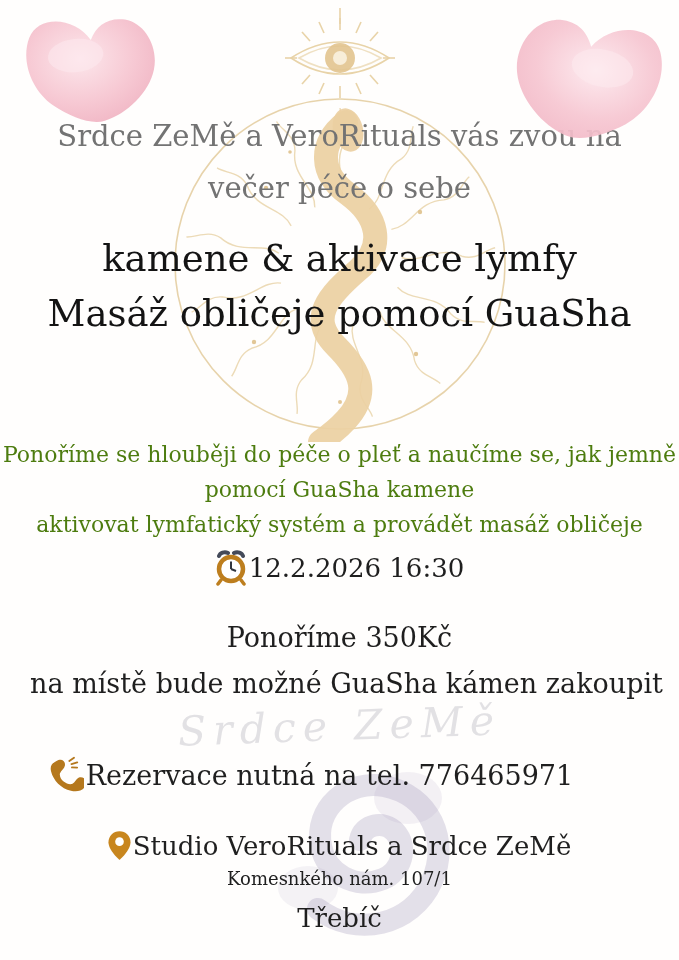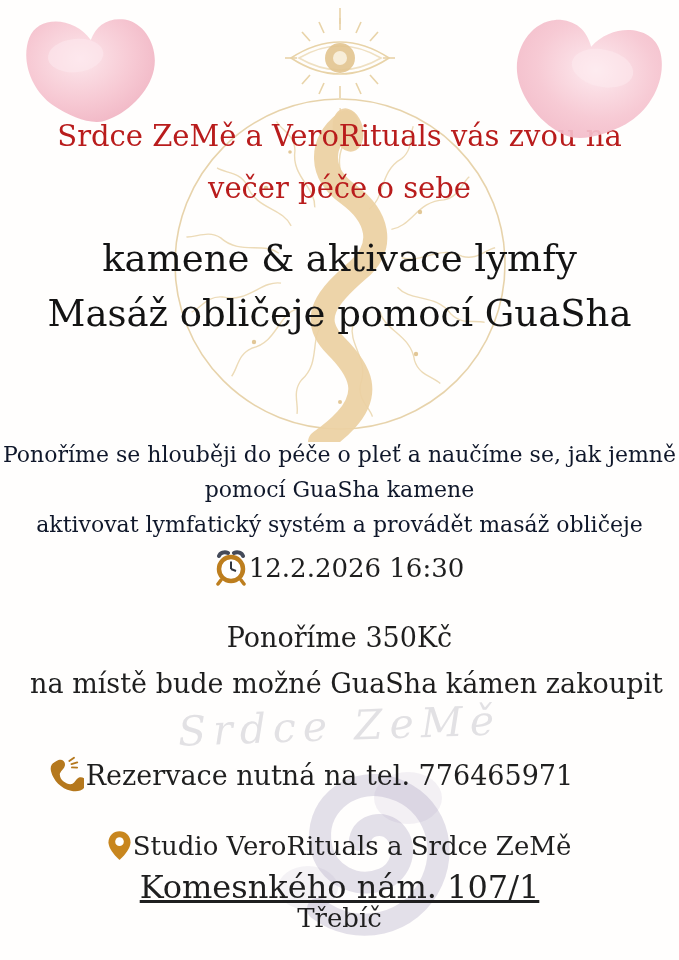--- a/index.html
+++ b/index.html
@@ -15,30 +15,30 @@
   #sun-serpent{left:170px;top:92px;}
   #mystic-eye{left:283px;top:8px;}
   #stone-left{left:24px;top:12px;}
   #stone-right{left:506px;top:12px;}
   #spiral-watermark{left:238px;top:728px;}
   .script-watermark{
     top:702px;font-size:41px;font-style:italic;color:#dedde0;opacity:.85;
     letter-spacing:7px;transform:rotate(-2deg);
   }
   
-  .invite{top:110px;font-size:29px;line-height:52px;color:#b91c1c;}
+  .invite{top:110px;font-size:29px;line-height:52px;color:#737373;}
   .main-title{top:231px;font-size:37px;line-height:55px;color:#141414;}
-  .description{top:437px;font-size:22px;line-height:35px;color:#0f172a;}
+  .description{top:437px;font-size:22px;line-height:35px;color:#4d7c0f;}
   .row{display:flex;align-items:center;justify-content:center;gap:2px;text-align:right;}
   .date-row{top:550px;width:679px;font-size:26px;}
   .price{top:622px;font-size:27px;}
   .note{top:668px;font-size:27px;margin-left:7px;}
   .reservation-row{top:756px;width:623px;font-size:27px;}
   .venue-row{top:830px;width:679px;font-size:26px;}
-  .street{top:868px;font-size:32px;text-decoration:underline;}
+  .street{top:868px;font-size:18px;}
   .city{top:903px;font-size:26px;}
   .icon{display:inline-flex;flex:0 0 auto;}
   .z-text{z-index:3;}
   .z-deco{z-index:1;}
   .z-stone{z-index:4;}
 </style>
 </head>
 <body>
 
 <div class="abs z-deco" id="sun-serpent">

